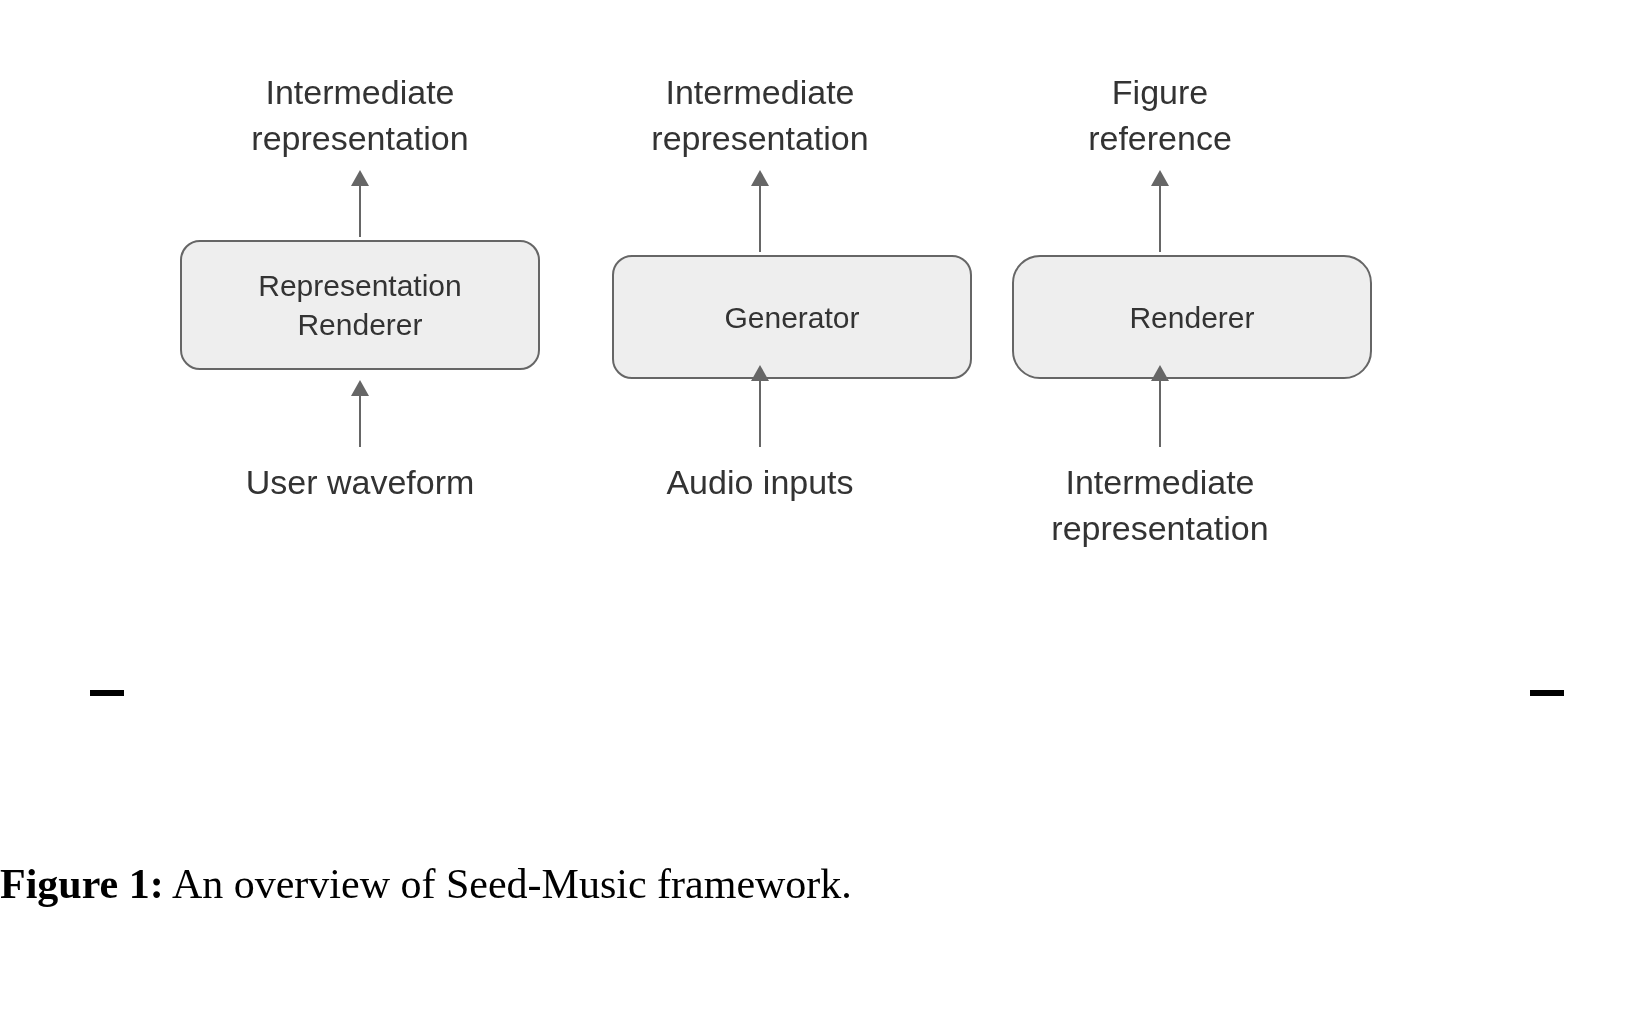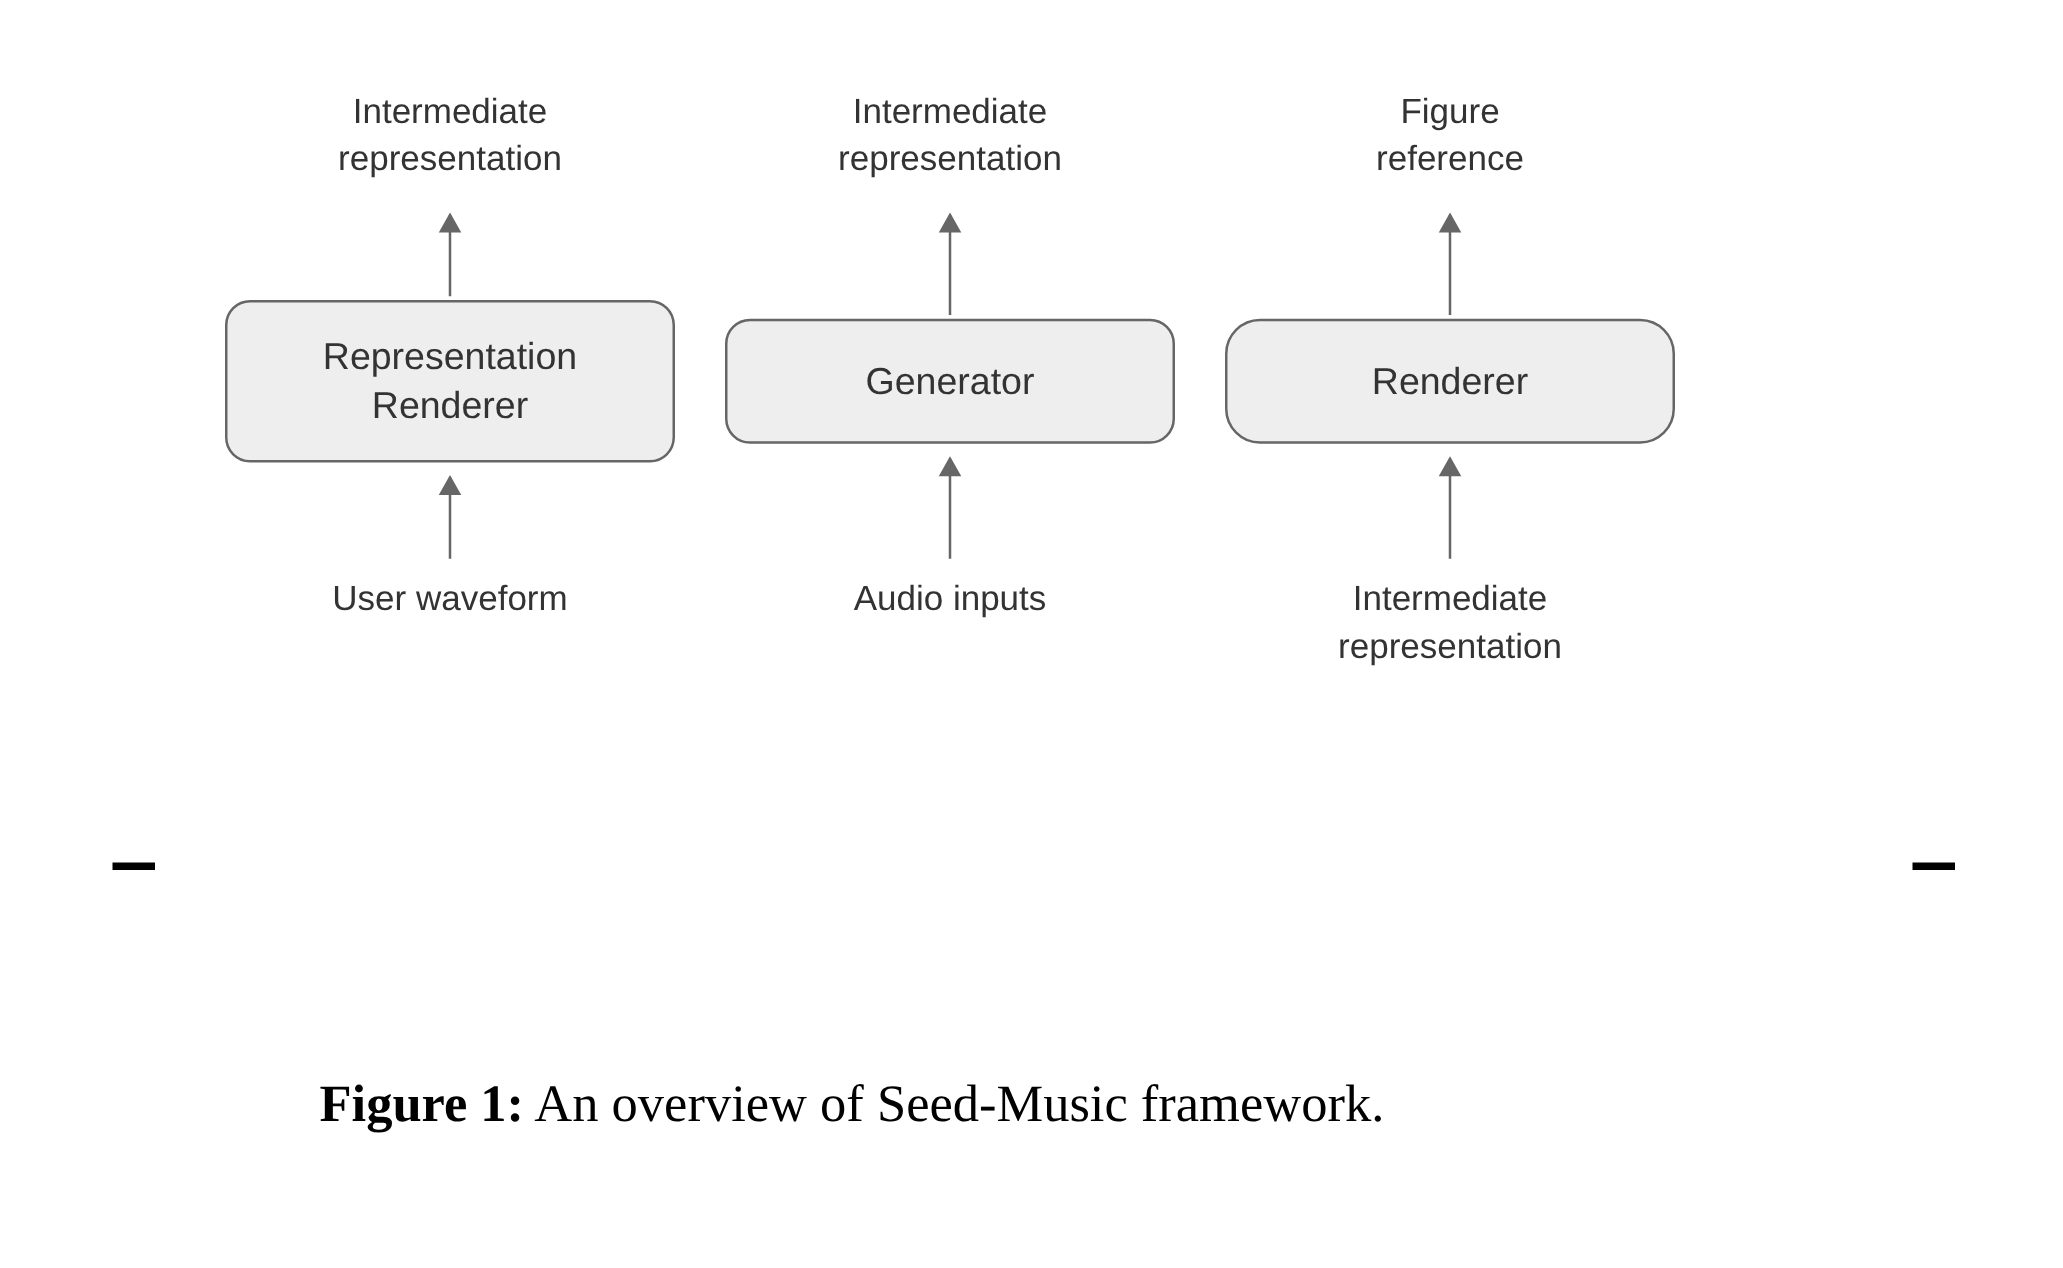--- a/index.html
+++ b/index.html
@@ -2,42 +2,42 @@
 <html><head>
   <meta charset="utf-8">
   <style>
     * { box-sizing: border-box; margin: 0; padding: 0; }
     html, body { width: 1650px; height: 1014px; background: #ffffff; font-family: Arial, Helvetica, sans-serif; color: #333333; }
     .canvas { position: relative; width: 1650px; height: 1014px; }
 
     .col-top, .col-bot {
       position: absolute;
       text-align: center;
-      font-size: 28px;
+      font-size: 34px;
       line-height: 1.35;
       color: #333;
       width: 360px;
     }
 
     .box {
       position: absolute;
       width: 360px;
       height: 130px;
       background: #eeeeee;
       border: 2px solid #666666;
       border-radius: 20px;
       display: flex;
       align-items: center;
       justify-content: center;
       text-align: center;
       font-size: 30px;
       line-height: 1.3;
       color: #333;
     }
-    .box.single { height: 100px; }
+    .box.single { height: 124px; margin-left: 32px; }
 
     .arrow {
       position: absolute;
       width: 2px;
       background: #666;
     }
     .arrow::after {
       content: "";
       position: absolute;
       top: -2px;
@@ -53,21 +53,20 @@
       position: absolute;
       font-size: 28px;
       color: #333;
       line-height: 1.4;
     }
 
     .caption {
       position: absolute;
       top: 860px;
       width: 1363px;
-      text-align: center;
       font-family: "Times New Roman", Times, serif;
       font-size: 42px;
       color: #000;
     }
     .caption .bold { font-weight: bold; }
 
     .dash {
       position: absolute;
       width: 34px;
       height: 6px;

